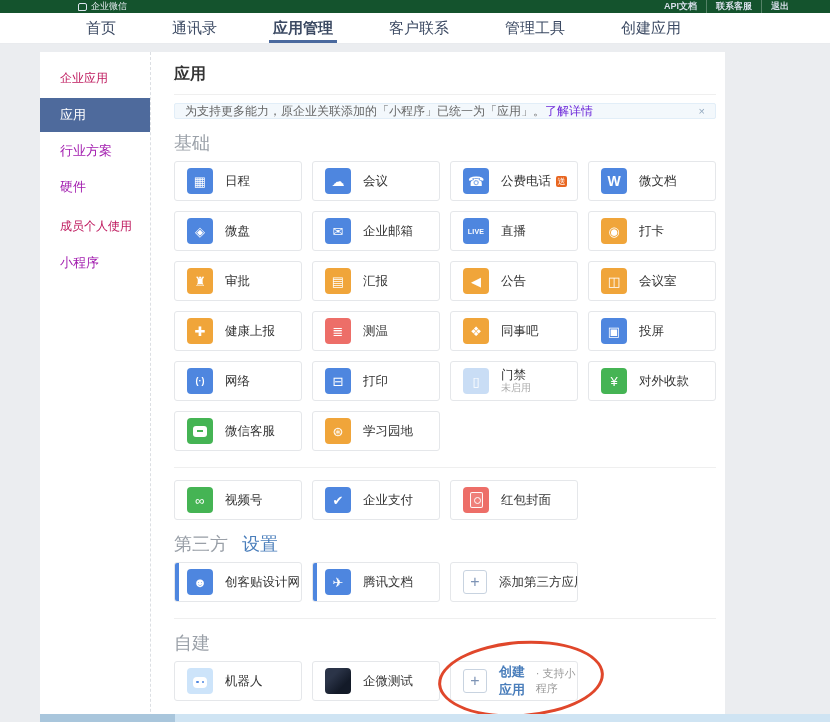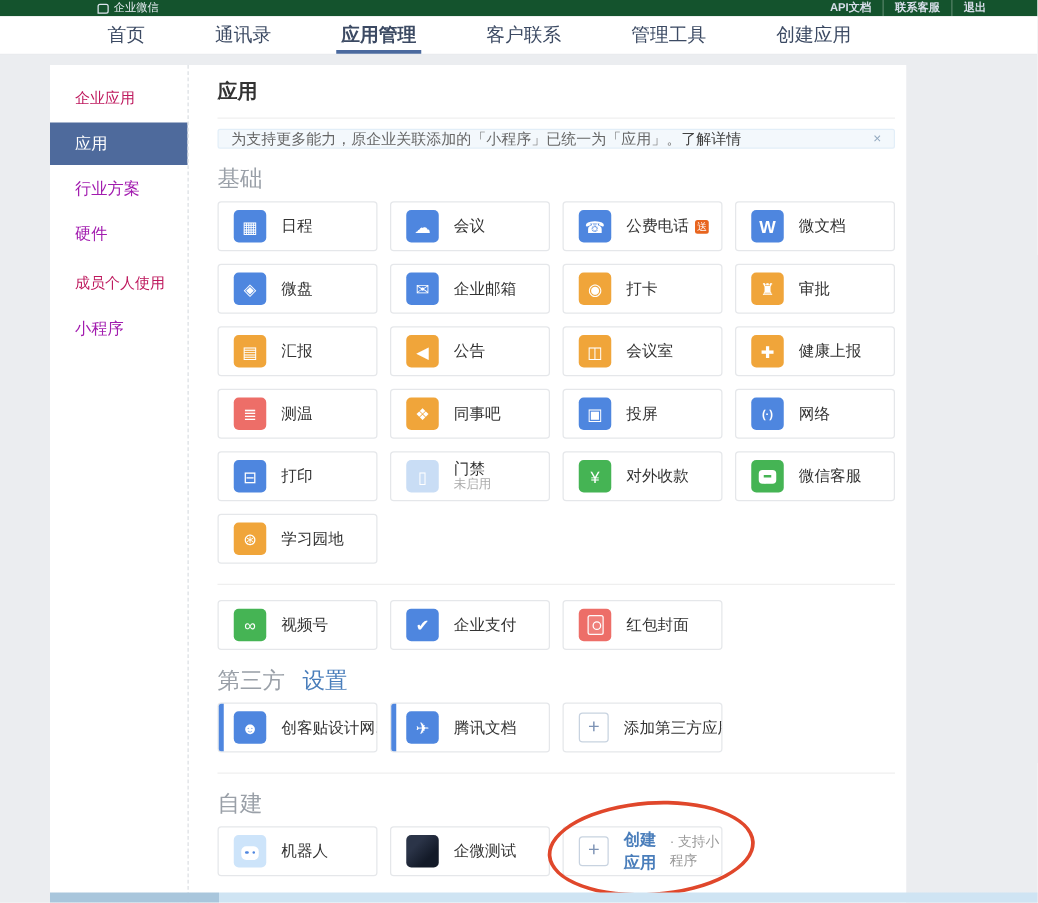--- a/index.html
+++ b/index.html
@@ -26,21 +26,21 @@
   .sidebar { width:110px; flex:none; padding-top:6px; }
   .side-h { font-size:12px; color:#be185d; padding:12px 0 9px 20px;font-family:Liberation Mono, monospace; }
   .side-i { font-size:13px; color:#a21caf; padding:8px 0 8px 20px; margin:2px 0; cursor:pointer; }
   .side-i.sel { background:#4e6a9c; color:#fff; }
   .main { flex:1; border-left:1px dashed #dcdfe3; padding:12px 17px 14px 23px; }
   h1 { font-size:16px; color:#333; font-weight:bold; line-height:20px; margin-bottom:10px; }
   .hr { border:none; border-top:1px solid #efefef; height:0; }
   .hr1 { margin:0 0 8px; }
   .banner { background:#f3f8fc; border:1px solid #e2eef8; border-radius:2px; height:16px;
     display:flex; align-items:center; font-size:12px; color:#666; padding:0 10px; }
-  .banner a { color:#404040; text-decoration:none; cursor:pointer; }
+  .banner a { color:#6d28d9; text-decoration:none; cursor:pointer; }
   .banner .x { margin-left:auto; color:#93a9bf; font-size:11px; cursor:pointer; }
   .sec-h { font-size:18px; color:#9aa0a8; margin:12px 0 6px; display:flex; gap:14px; }
   .sec-h a { color:#4a7ebb; text-decoration:none; cursor:pointer; }
   .grid { display:grid; grid-template-columns:repeat(4,128px); column-gap:10px; row-gap:10px; }
   .card { height:40px; border:1px solid #e5e7ea; border-radius:3px; background:#fff;
     display:flex; align-items:center; padding-left:12px; cursor:pointer; position:relative; }
   .card.stripe::before { content:""; position:absolute; left:0; top:0; bottom:0; width:4px;
     background:#4e86df; border-radius:2px 0 0 2px; }
   .ic { width:26px; height:26px; border-radius:4px; flex:none; display:flex; align-items:center;
     justify-content:center; color:#fff; font-size:13px; line-height:1; }
@@ -148,20 +148,24 @@
         </div>
       <div class="card">
         <span class="ic blue">◈</span>
         <span class="lbl">微盘</span>
         </div>
       <div class="card">
         <span class="ic blue">✉</span>
         <span class="lbl">企业邮箱</span>
         </div>
       <div class="card">
+        <span class="ic blue g-live">LIVE</span>
+        <span class="lbl">直播</span>
+        </div>
+      <div class="card">
         <span class="ic amber">◉</span>
         <span class="lbl">打卡</span>
         </div>
       <div class="card">
         <span class="ic amber">♜</span>
         <span class="lbl">审批</span>
         </div>
       <div class="card">
         <span class="ic amber">▤</span>
         <span class="lbl">汇报</span>

